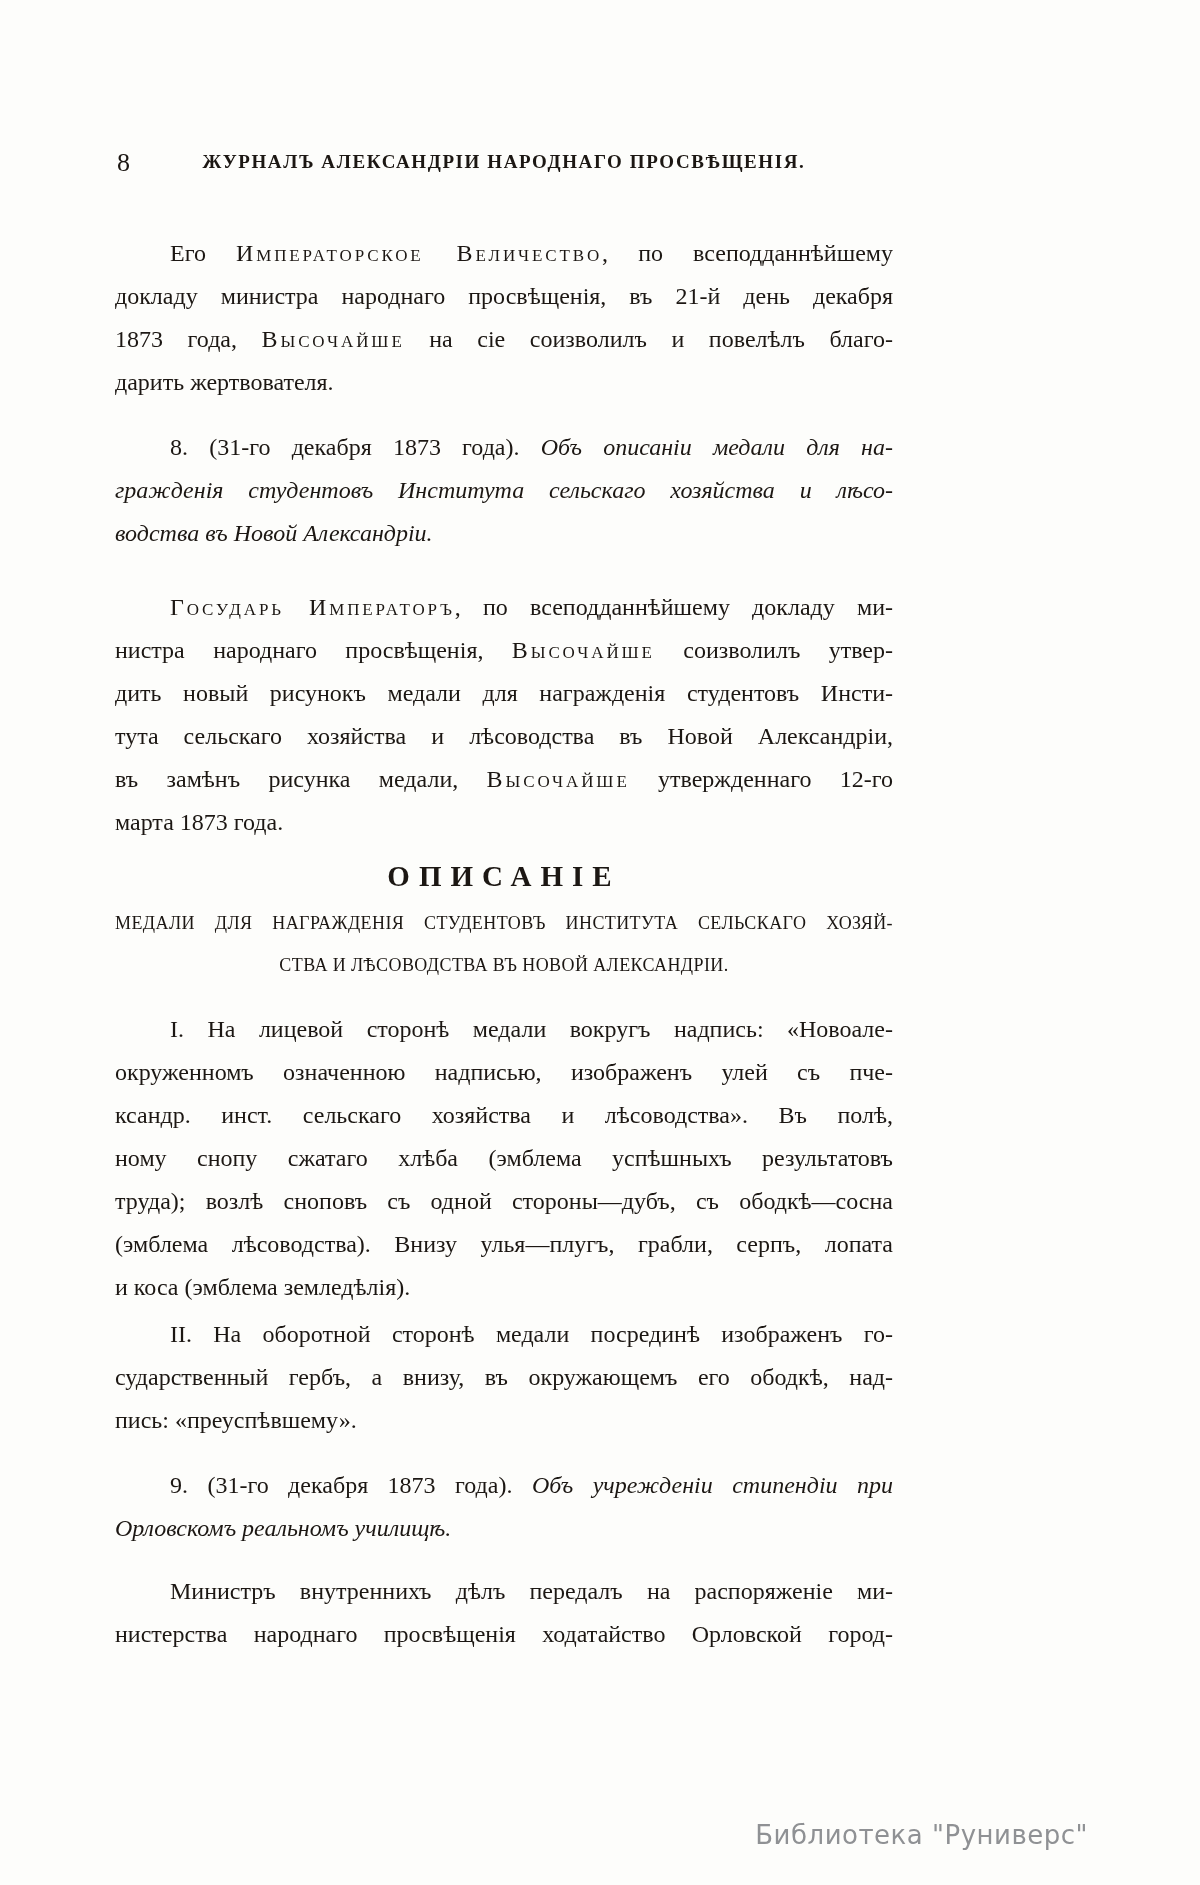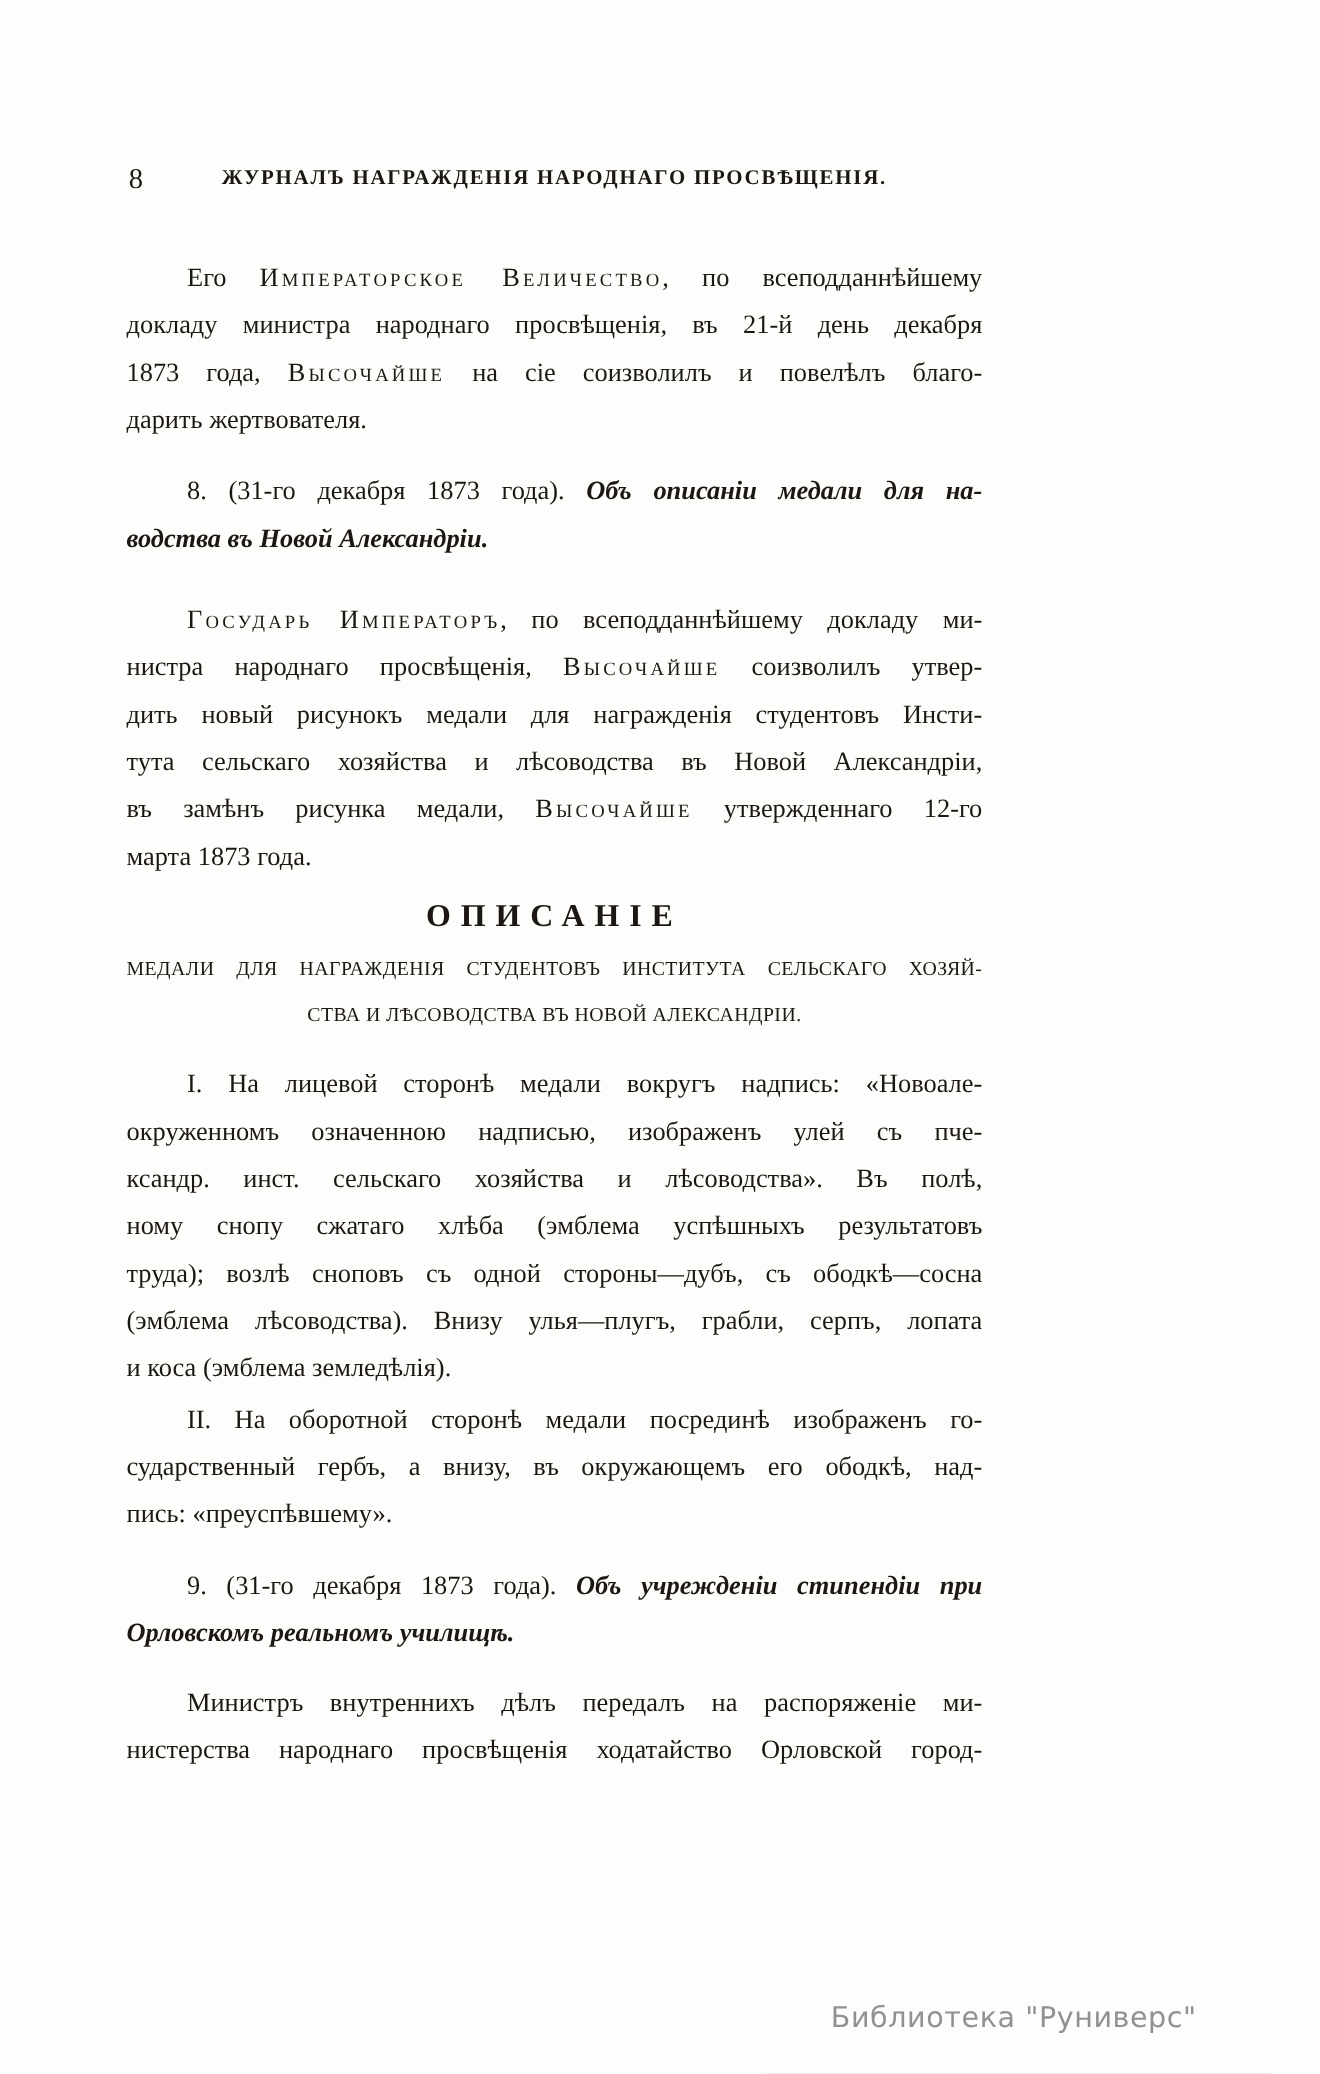--- a/index.html
+++ b/index.html
@@ -43,21 +43,21 @@
   
   .line {
     font-size: 24px;
     line-height: 43px;
     text-align: justify;
     text-align-last: justify;
     text-justify: inter-word;
   }
   .line.last { text-align-last: left; }
   .line.indent { text-indent: 55px; }
-  .it { font-style: italic; font-weight: bold; }
+  .it { font-style: italic; }
   .sc { font-variant-caps: small-caps; letter-spacing: 0.12em; }
   .para { margin: 0; }
   .gap-sm { margin-top: 31px; }
   .gap-md { margin-top: 22px; }
   
   .h-opisanie {
     margin-top: 10px;
     margin-bottom: 4px;
     text-align: center;
     font-size: 29px;
@@ -87,32 +87,33 @@
   }
 </style>
 </head>
 <body>
 
 <div class="page">
   <div class="column">
 
     <div class="running-head">
       <span class="pagenum">8</span>
-      <div class="running-title">ЖУРНАЛЪ НАГРАЖДЕНІЯ НАРОДНАГО ПРОСВѢЩЕНІЯ.</div>
+      <div class="running-title">ЖУРНАЛЪ АЛЕКСАНДРІИ НАРОДНАГО ПРОСВѢЩЕНІЯ.</div>
     </div>
 
     <div class="para">
       <div class="line indent"><span>Его </span><span class="sc">Императорское Величество</span><span>, по всеподданнѣйшему</span></div>
       <div class="line">докладу министра народнаго просвѣщенія, въ 21-й день декабря</div>
       <div class="line"><span>1873 года, </span><span class="sc">Высочайше</span><span> на сіе соизволилъ и повелѣлъ благо-</span></div>
       <div class="line last">дарить жертвователя.</div>
     </div>
 
     <div class="para gap-md">
       <div class="line indent"><span>8. (31-го декабря 1873 года). </span><span class="it">Объ описаніи медали для на-</span></div>
+      <div class="line it">гражденія студентовъ Института сельскаго хозяйства и лѣсо-</div>
       <div class="line it last">водства въ Новой Александріи.</div>
     </div>
 
     <div class="para gap-sm">
       <div class="line indent"><span class="sc">Государь Императоръ</span><span>, по всеподданнѣйшему докладу ми-</span></div>
       <div class="line"><span>нистра народнаго просвѣщенія, </span><span class="sc">Высочайше</span><span> соизволилъ утвер-</span></div>
       <div class="line">дить новый рисунокъ медали для награжденія студентовъ Инсти-</div>
       <div class="line">тута сельскаго хозяйства и лѣсоводства въ Новой Александріи,</div>
       <div class="line"><span>въ замѣнъ рисунка медали, </span><span class="sc">Высочайше</span><span> утвержденнаго 12-го</span></div>
       <div class="line last">марта 1873 года.</div>

